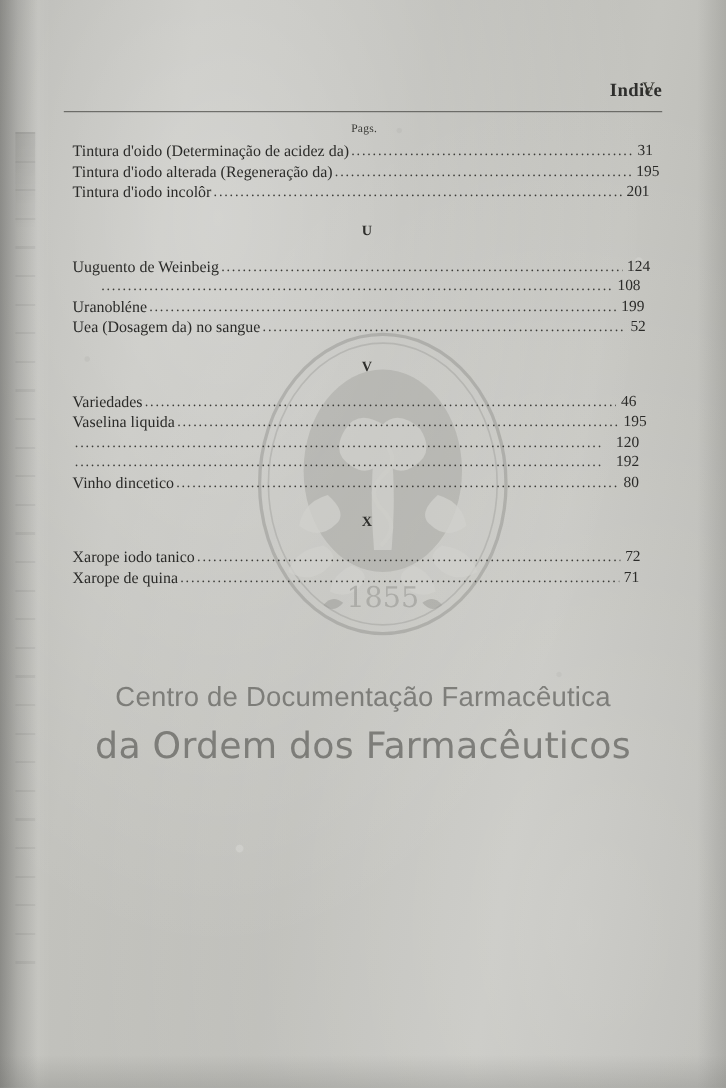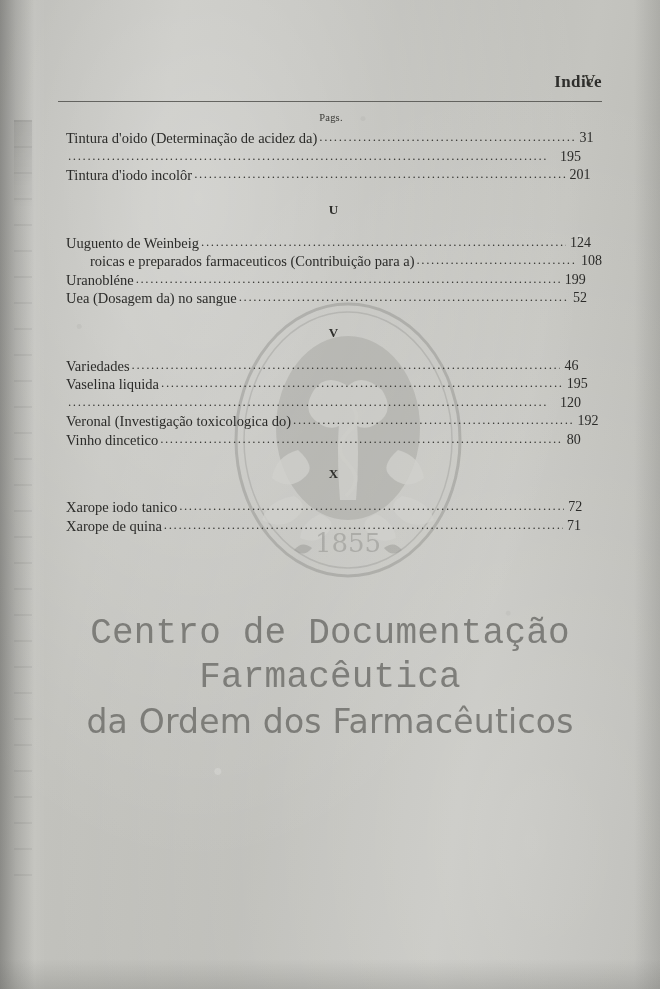--- a/index.html
+++ b/index.html
@@ -184,22 +184,22 @@
   }
   .stamp svg { display: block; }
   .stamp-text {
     position: absolute;
     left: 0; right: 0;
     top: 612px;
     text-align: center;
     pointer-events: none;
   }
   .stamp-text .l1 {
-    font-family: Liberation Mono, monospace;
-    font-size: 36px;
+    font-family: Liberation Sans, sans-serif;
+    font-size: 25px;
     color: rgba(104,104,100,0.78);
     letter-spacing: .2px;
     line-height: 44px;
   }
   .stamp-text .l2 {
     font-family: "DejaVu Sans", sans-serif;
     font-size: 33px;
     color: rgba(104,104,100,0.78);
     letter-spacing: .2px;
     line-height: 44px;
@@ -256,40 +256,40 @@
   <div class="index">
     <div class="pags-label">Pags.</div>
 
     <div class="group">
       <div class="entry">
         <span class="txt">Tintura d'oido (Determinação de acidez da)</span>
         <span class="dots">...................................................................................................</span>
         <span class="pg">31</span>
       </div>
       <div class="entry">
+        <span class="txt">Tintura d'iodo alterada (Regeneração da)</span>
         <span class="dots">...................................................................................................</span>
         <span class="pg">195</span>
       </div>
       <div class="entry">
         <span class="txt">Tintura d'iodo incolôr</span>
         <span class="dots">...................................................................................................</span>
         <span class="pg">201</span>
       </div>
     </div>
 
     <div class="section-letter">U</div>
     <div class="group">
       <div class="entry">
         <span class="txt">Uuguento de Weinbeig</span>
         <span class="dots">...................................................................................................</span>
         <span class="pg">124</span>
       </div>
       <div class="entry wrap">
         <span class="l2">
-          <span class="txt">roicas e preparados farmaceuticos (Contribuição para a)</span>
           <span class="dots">...................................................................................................</span>
           <span class="pg">108</span>
         </span>
       </div>
       <div class="entry">
         <span class="txt">Uranobléne</span>
         <span class="dots">...................................................................................................</span>
         <span class="pg">199</span>
       </div>
       <div class="entry">
@@ -309,21 +309,20 @@
       <div class="entry">
         <span class="txt">Vaselina liquida</span>
         <span class="dots">...................................................................................................</span>
         <span class="pg">195</span>
       </div>
       <div class="entry">
         <span class="dots">...................................................................................................</span>
         <span class="pg">120</span>
       </div>
       <div class="entry">
-        <span class="txt">Veronal (Investigação toxicologica do)</span>
         <span class="dots">...................................................................................................</span>
         <span class="pg">192</span>
       </div>
       <div class="entry">
         <span class="txt">Vinho dincetico</span>
         <span class="dots">...................................................................................................</span>
         <span class="pg">80</span>
       </div>
     </div>
 

